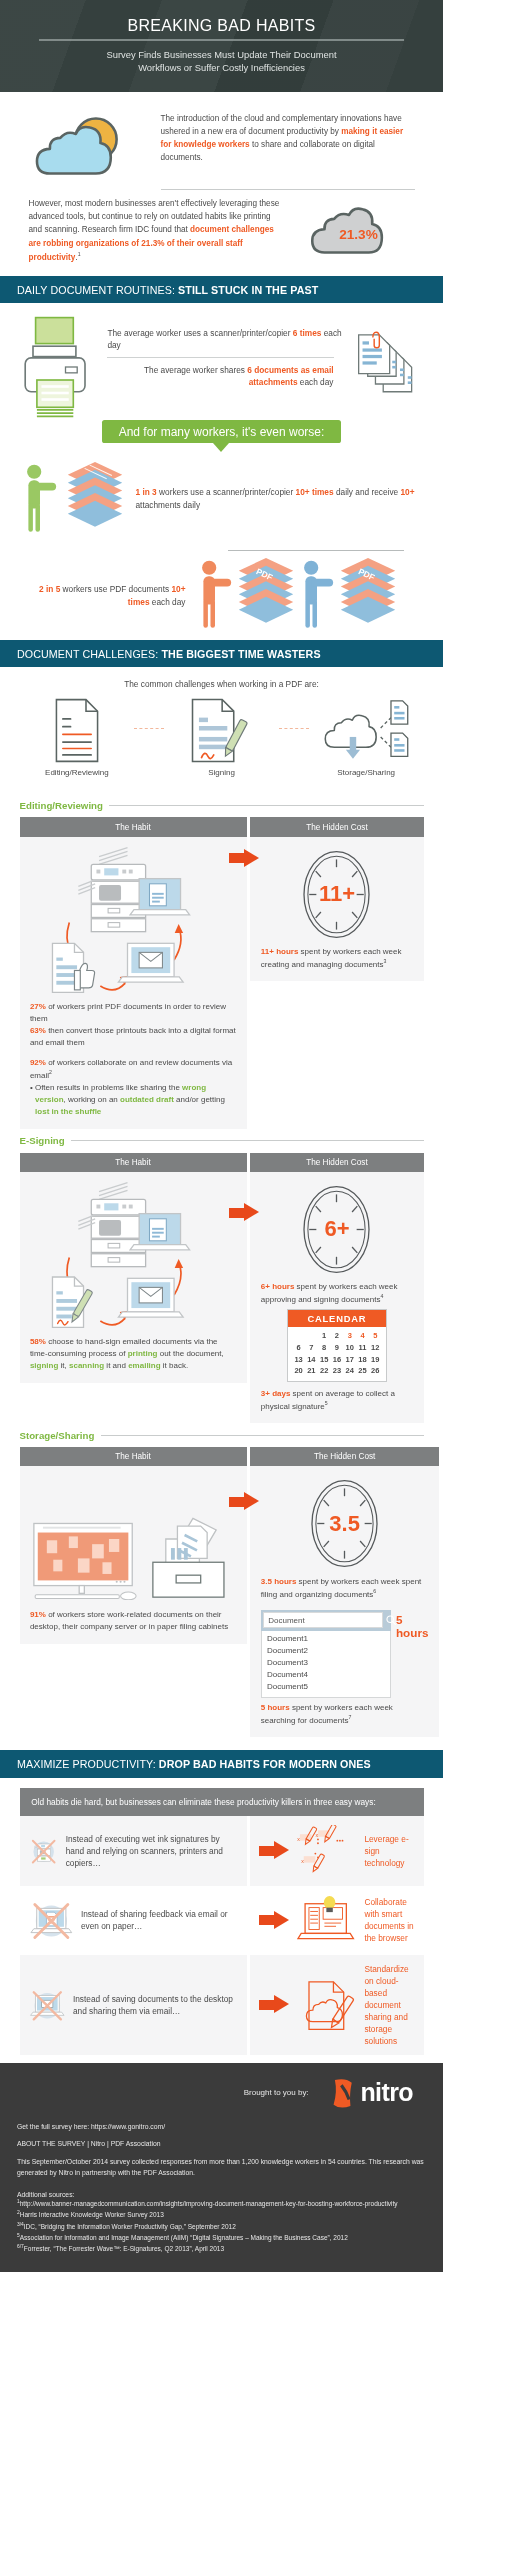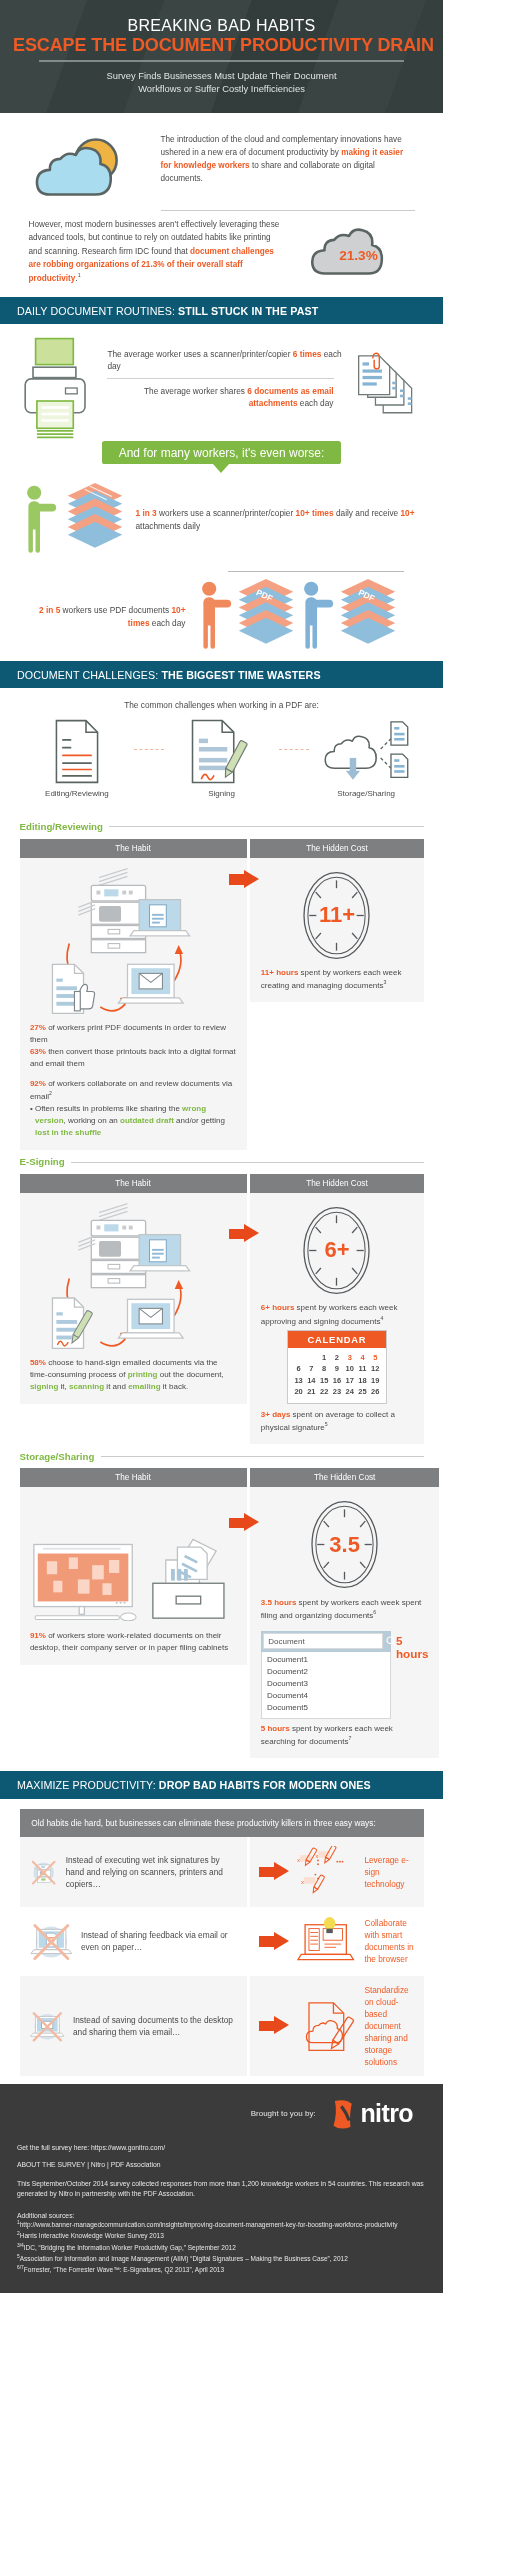--- a/index.html
+++ b/index.html
@@ -171,42 +171,41 @@
   .max-row { display:flex; gap:3.9px; }
   .max-left, .max-right { background:#f5f5f6; display:flex; align-items:center; padding:7.8px 9px; }
   .max-left { flex:0 0 227px; gap:7.8px; }
   .max-right { flex:1; gap:6.5px; }
   .max-row.alt .max-left, .max-row.alt .max-right { background:#fff; }
   .max-txt { font-size:8.3px; line-height:1.45; }
   .max-res { font-size:8.3px; line-height:1.45; color:#ef5a24; }
 
   
   .footer { background:#3b3b3b; color:#e7e7e7; padding:13px 17px 17px; }
-  .f-brought { display:flex; align-items:center; justify-content:flex-end; gap:15px; padding-right:13px; }
+  .f-brought { display:flex; align-items:center; justify-content:flex-end; gap:22px; padding-right:13px; }
   .f-brought .lbl { font-size:8px; }
   .nitro-logo { display:flex; align-items:center; gap:1.3px; }
   .nitro-word { color:#fff; font-size:25px; font-weight:bold; letter-spacing:-0.6px; line-height:1; }
   .f-link { font-size:6.8px; margin-top:13px; }
   .f-about { font-size:6.8px; margin-top:10.4px; }
   .f-desc { font-size:6.8px; margin-top:10.4px; line-height:1.6; }
   .f-src-title { font-size:6.8px; margin-top:11.7px; }
   .f-src { font-size:6.5px; line-height:1.72; }
   .f-src .n { font-size:4.9px; vertical-align:super; }
 
   svg { display:block; }
   .ctr { margin:0 auto; }
 </style>
 </head>
 <body>
 
 <div class="page">
 
   <div class="hero">
     <h1>BREAKING BAD HABITS</h1>
-    <h2>ESCAPE THE DOCUMENT PRODUCTIVITY DRAIN</h2>
     <div class="rule"></div>
     <div class="sub">Survey Finds Businesses Must Update Their Document</div>
     <div class="sub">Workflows or Suffer Costly Inefficiencies</div>
   </div>
 
   <div class="intro">
     <div class="intro-top">
       <div class="intro-cloud">
         <svg width="104" height="68" viewBox="0 0 160 105">
           <circle cx="103" cy="42" r="32" fill="#eeb342" stroke="#5a6462" stroke-width="4"></circle>

